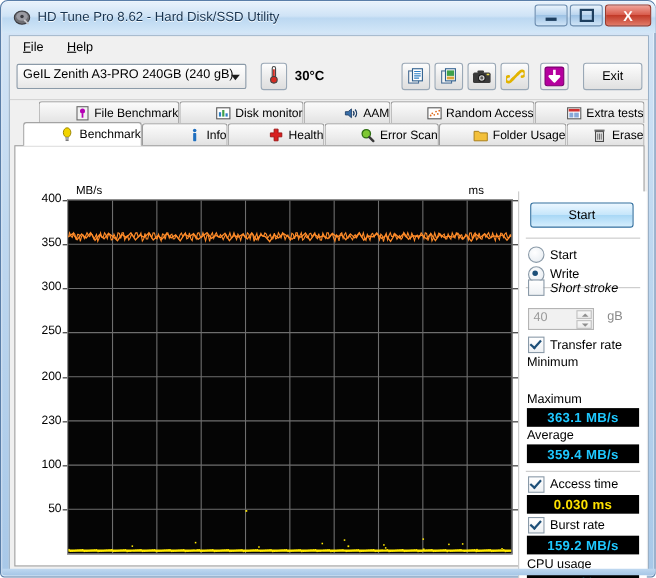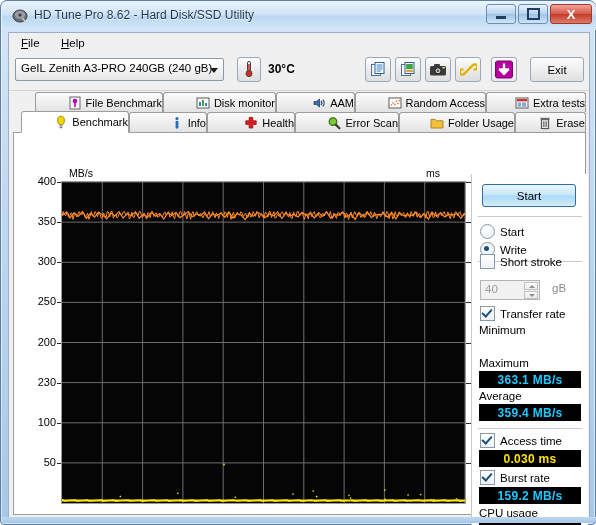--- a/index.html
+++ b/index.html
@@ -833,21 +833,21 @@
           <span class="radio"></span>
           <span class="ctl-label">Start</span>
         </div>
         <div class="radio-row" style="top:68px;">
           <span class="radio on"></span>
           <span class="ctl-label">Write</span>
         </div>
 
         <div class="sep" style="top:87px;"></div>
 
-        <div class="check-row" style="top:80px;">
+        <div class="check-row" style="top:80px;font-style:italic;">
           <span class="cbox"></span>
           <span class="ctl-label">Short stroke</span>
         </div>
 
         <div id="spin-box">
           <span>40</span>
           <span id="spin-up">
               <span class="spin-arrow"></span>
             </span>
           <span id="spin-down">

